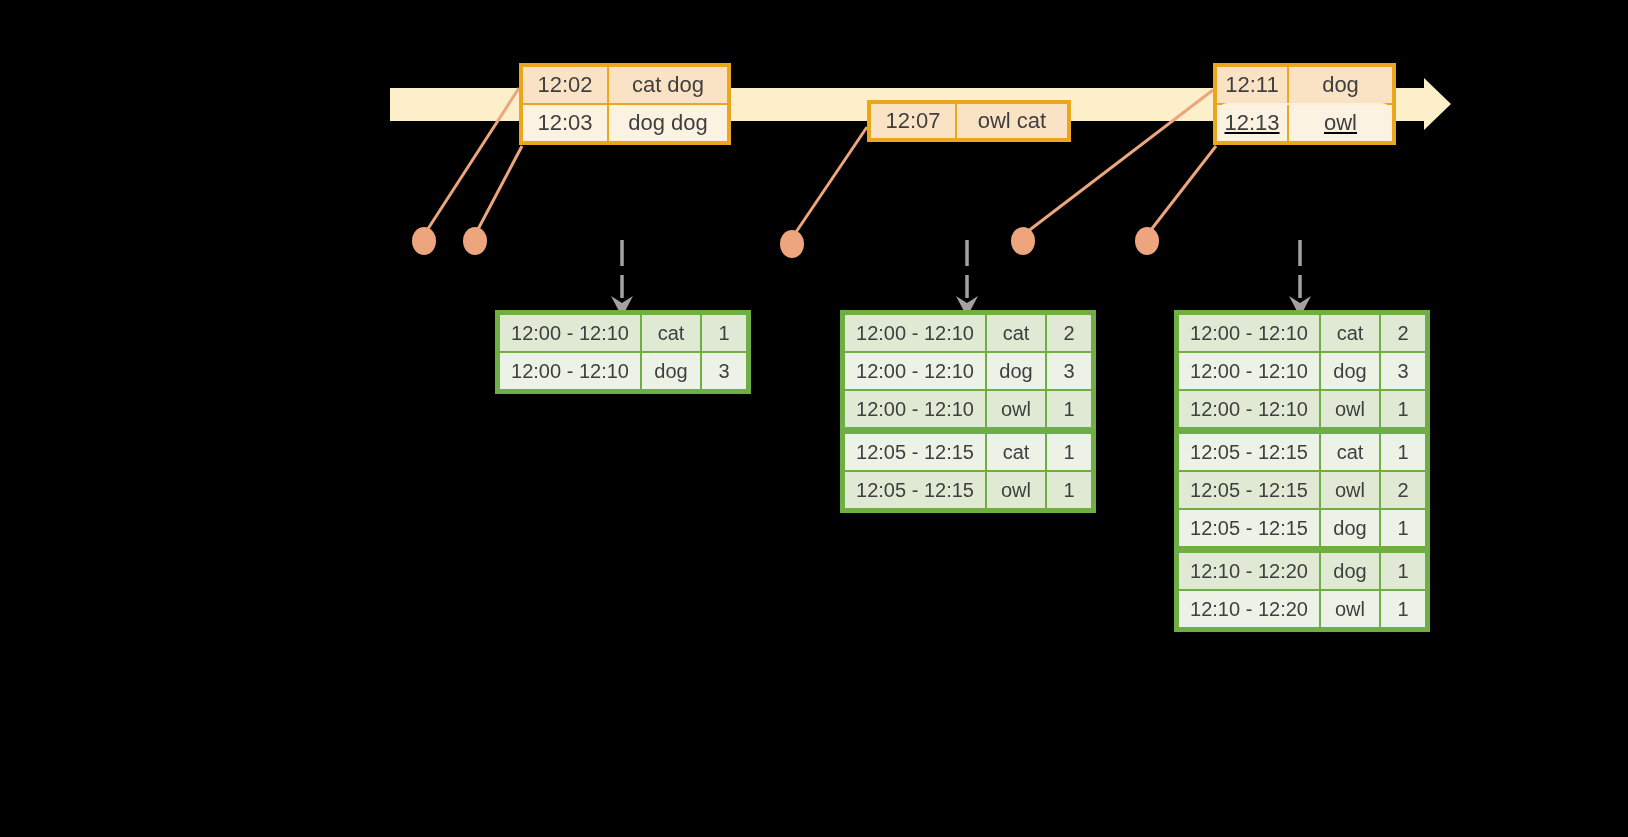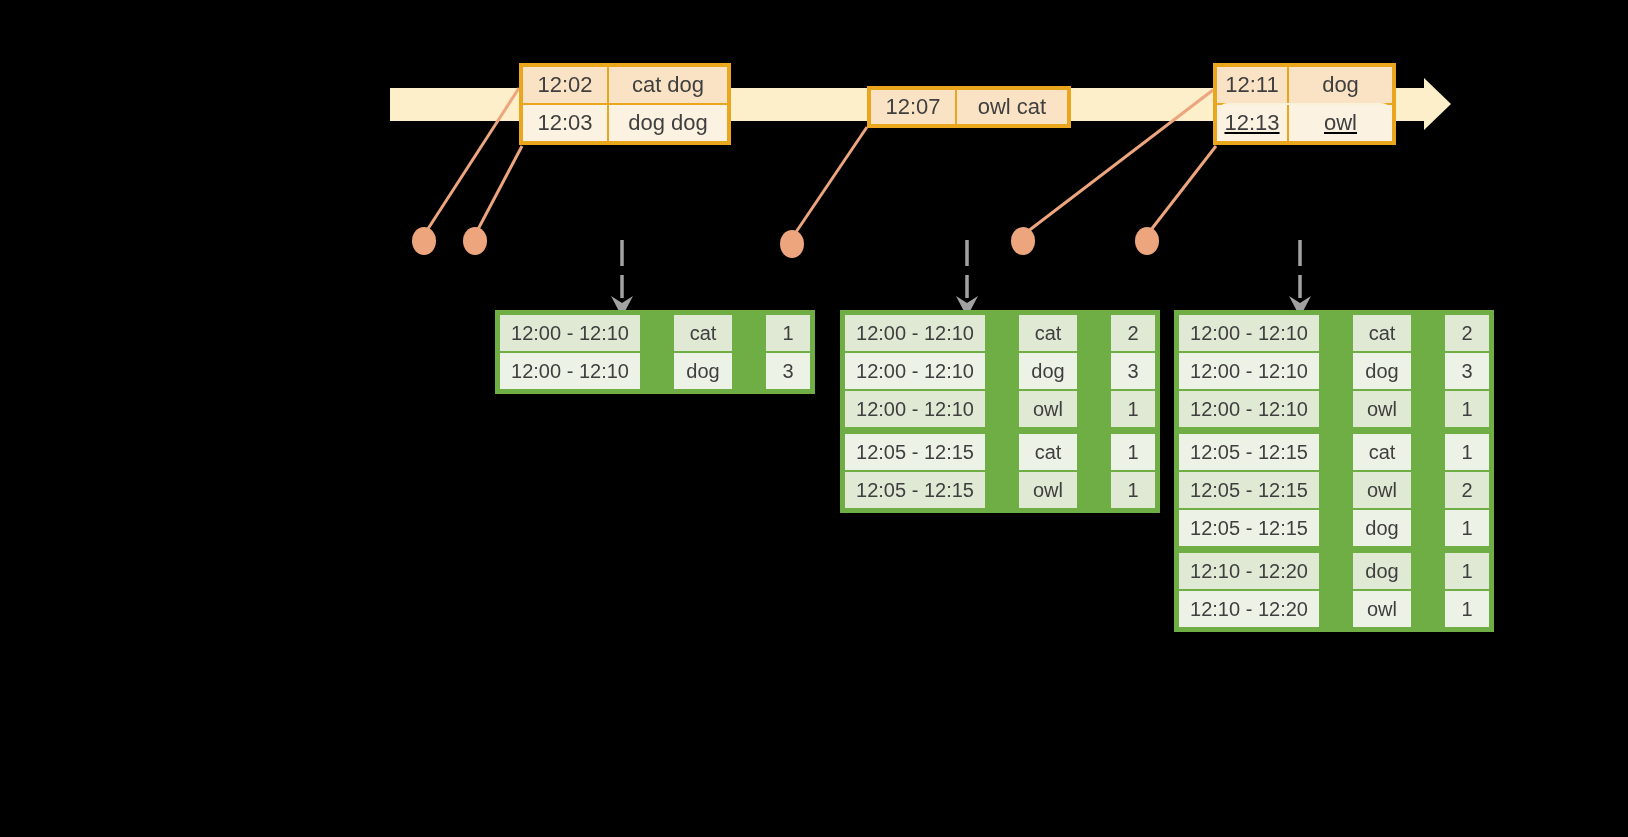--- a/index.html
+++ b/index.html
@@ -29,26 +29,26 @@
   
   .etable{position:absolute;background:var(--gold);border:4px solid var(--gold);z-index:3;}
   .etable .t-row{display:flex;}
   .etable .t-row + .t-row{margin-top:2px;border-radius:11px;}
   #et-2 .t-row + .t-row{margin-top:0;border-top:2px solid var(--cream-sep);text-decoration:underline;}
   .cell{display:flex;align-items:center;justify-content:center;height:36px;
         background:var(--peach-d);font-size:22px;color:var(--ink);}
   .cell + .cell{margin-left:2px;}
   .etable .t-row:nth-child(even) .cell{background:var(--peach-l);}
   #et-0{left:519px;top:63px;} #et-0 .c0{width:84px} #et-0 .c1{width:118px}
-  #et-1{left:867px;top:86px;} #et-1 .c0{width:84px} #et-1 .c1{width:110px} #et-1 .cell{height:34px;}
+  #et-1{left:867px;top:100px;} #et-1 .c0{width:84px} #et-1 .c1{width:110px} #et-1 .cell{height:34px;}
   #et-2{left:1213px;top:63px;} #et-2 .c0{width:70px} #et-2 .c1{width:103px}
 
   
   .gtable{position:absolute;background:var(--green);border:5px solid var(--green);z-index:3;}
-  .gtable .t-row{display:flex;gap:32px;}
+  .gtable .t-row{display:flex;}
   .gtable .t-row + .t-row{margin-top:2px;}
   .gtable .t-row.gbreak{margin-top:7px;}
   .gtable .cell{height:36px;font-size:20px;}
   .gtable .c0{width:140px}.gtable .c1{width:58px}.gtable .c2{width:44px}
   .gtable .t-row.dark .cell{background:var(--green-d);}
   .gtable .t-row.light .cell{background:var(--green-l);}
   #gt-0{left:495px;top:310px;} #gt-1{left:840px;top:310px;} #gt-2{left:1174px;top:310px;}
 </style>
 </head>
 <body>

